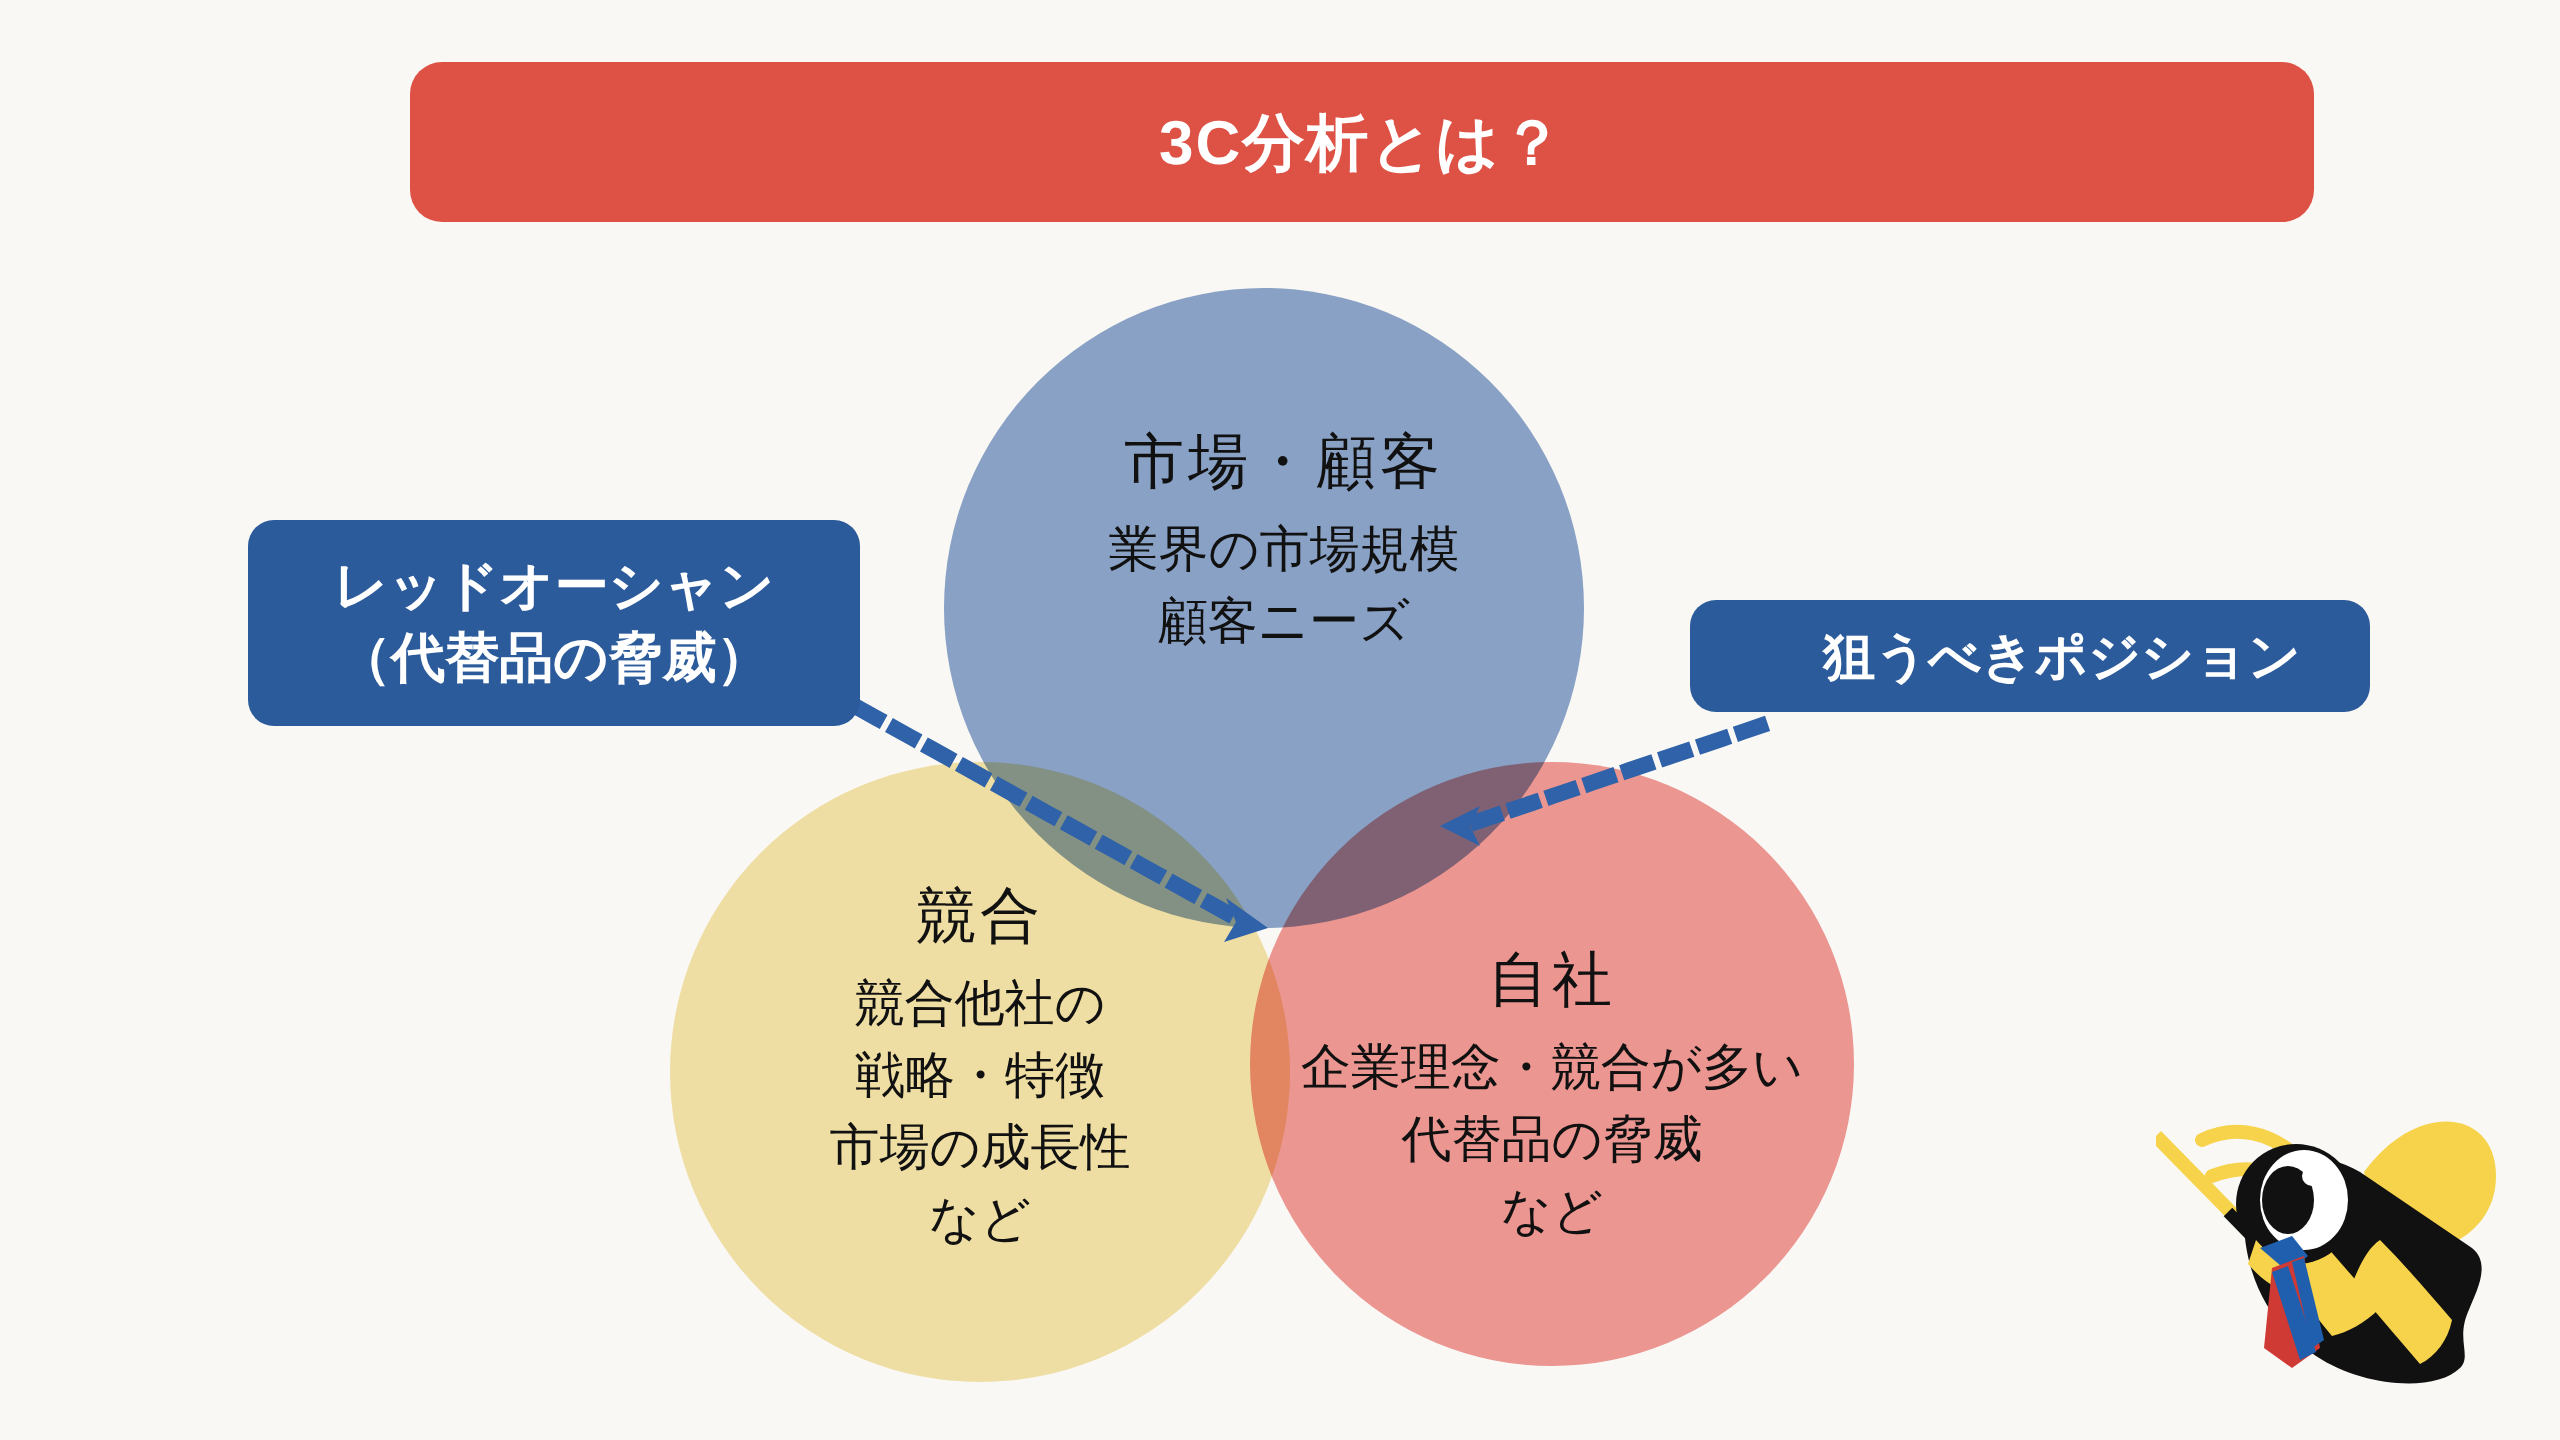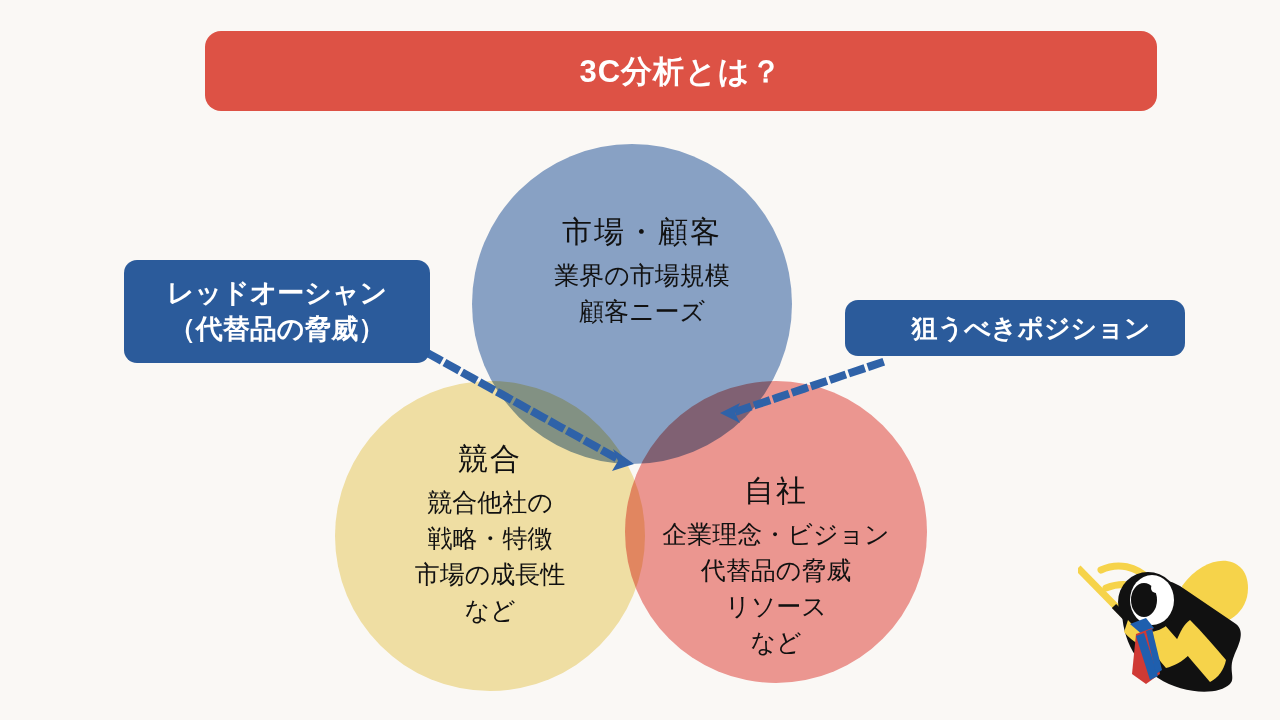--- a/index.html
+++ b/index.html
@@ -160,23 +160,22 @@
         <div>競合他社の</div>
         <div>戦略・特徴</div>
         <div>市場の成長性</div>
         <div>など</div>
       </div>
   </div>
 
   <div class="venn-label" id="label-company">
     <div class="venn-heading">自社</div>
     <div class="venn-lines">
-        <div>企業理念・ビジョン</div>
+        <div>企業理念・競合が多い</div>
         <div>代替品の脅威</div>
-        <div>リソース</div>
         <div>など</div>
       </div>
   </div>
 
   <svg id="arrows" viewBox="0 0 1280 720">
 
     <line x1="413" y1="345" x2="618" y2="459" stroke="#2f62a8" stroke-width="8" stroke-linecap="square" stroke-dasharray="9 11"></line>
     <path d="M 613 449 L 634 464 L 612 471 L 618 461 Z" fill="#2f62a8"></path>
 
     <line x1="880" y1="363" x2="735" y2="412" stroke="#2f62a8" stroke-width="8" stroke-linecap="square" stroke-dasharray="9 11"></line>

